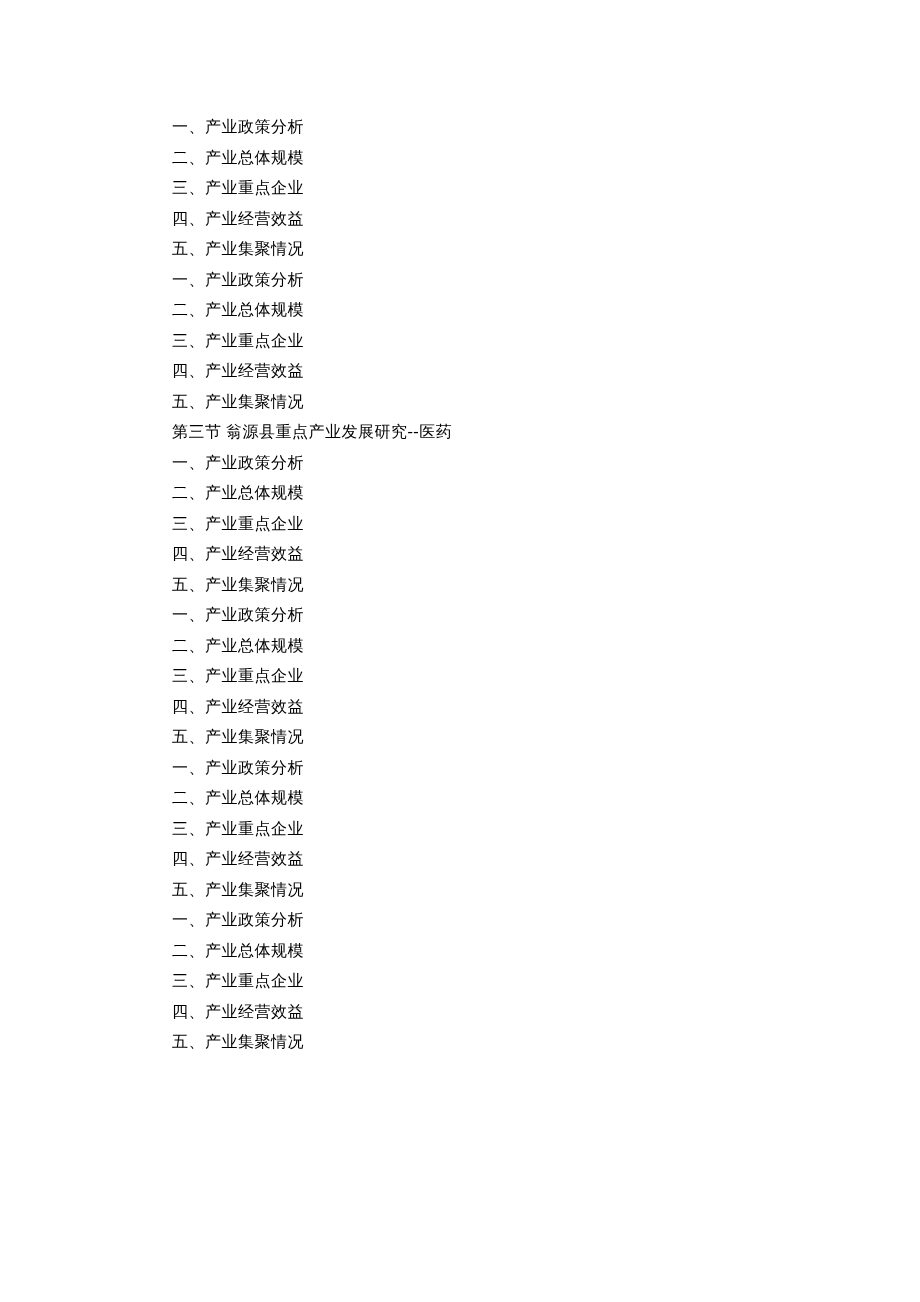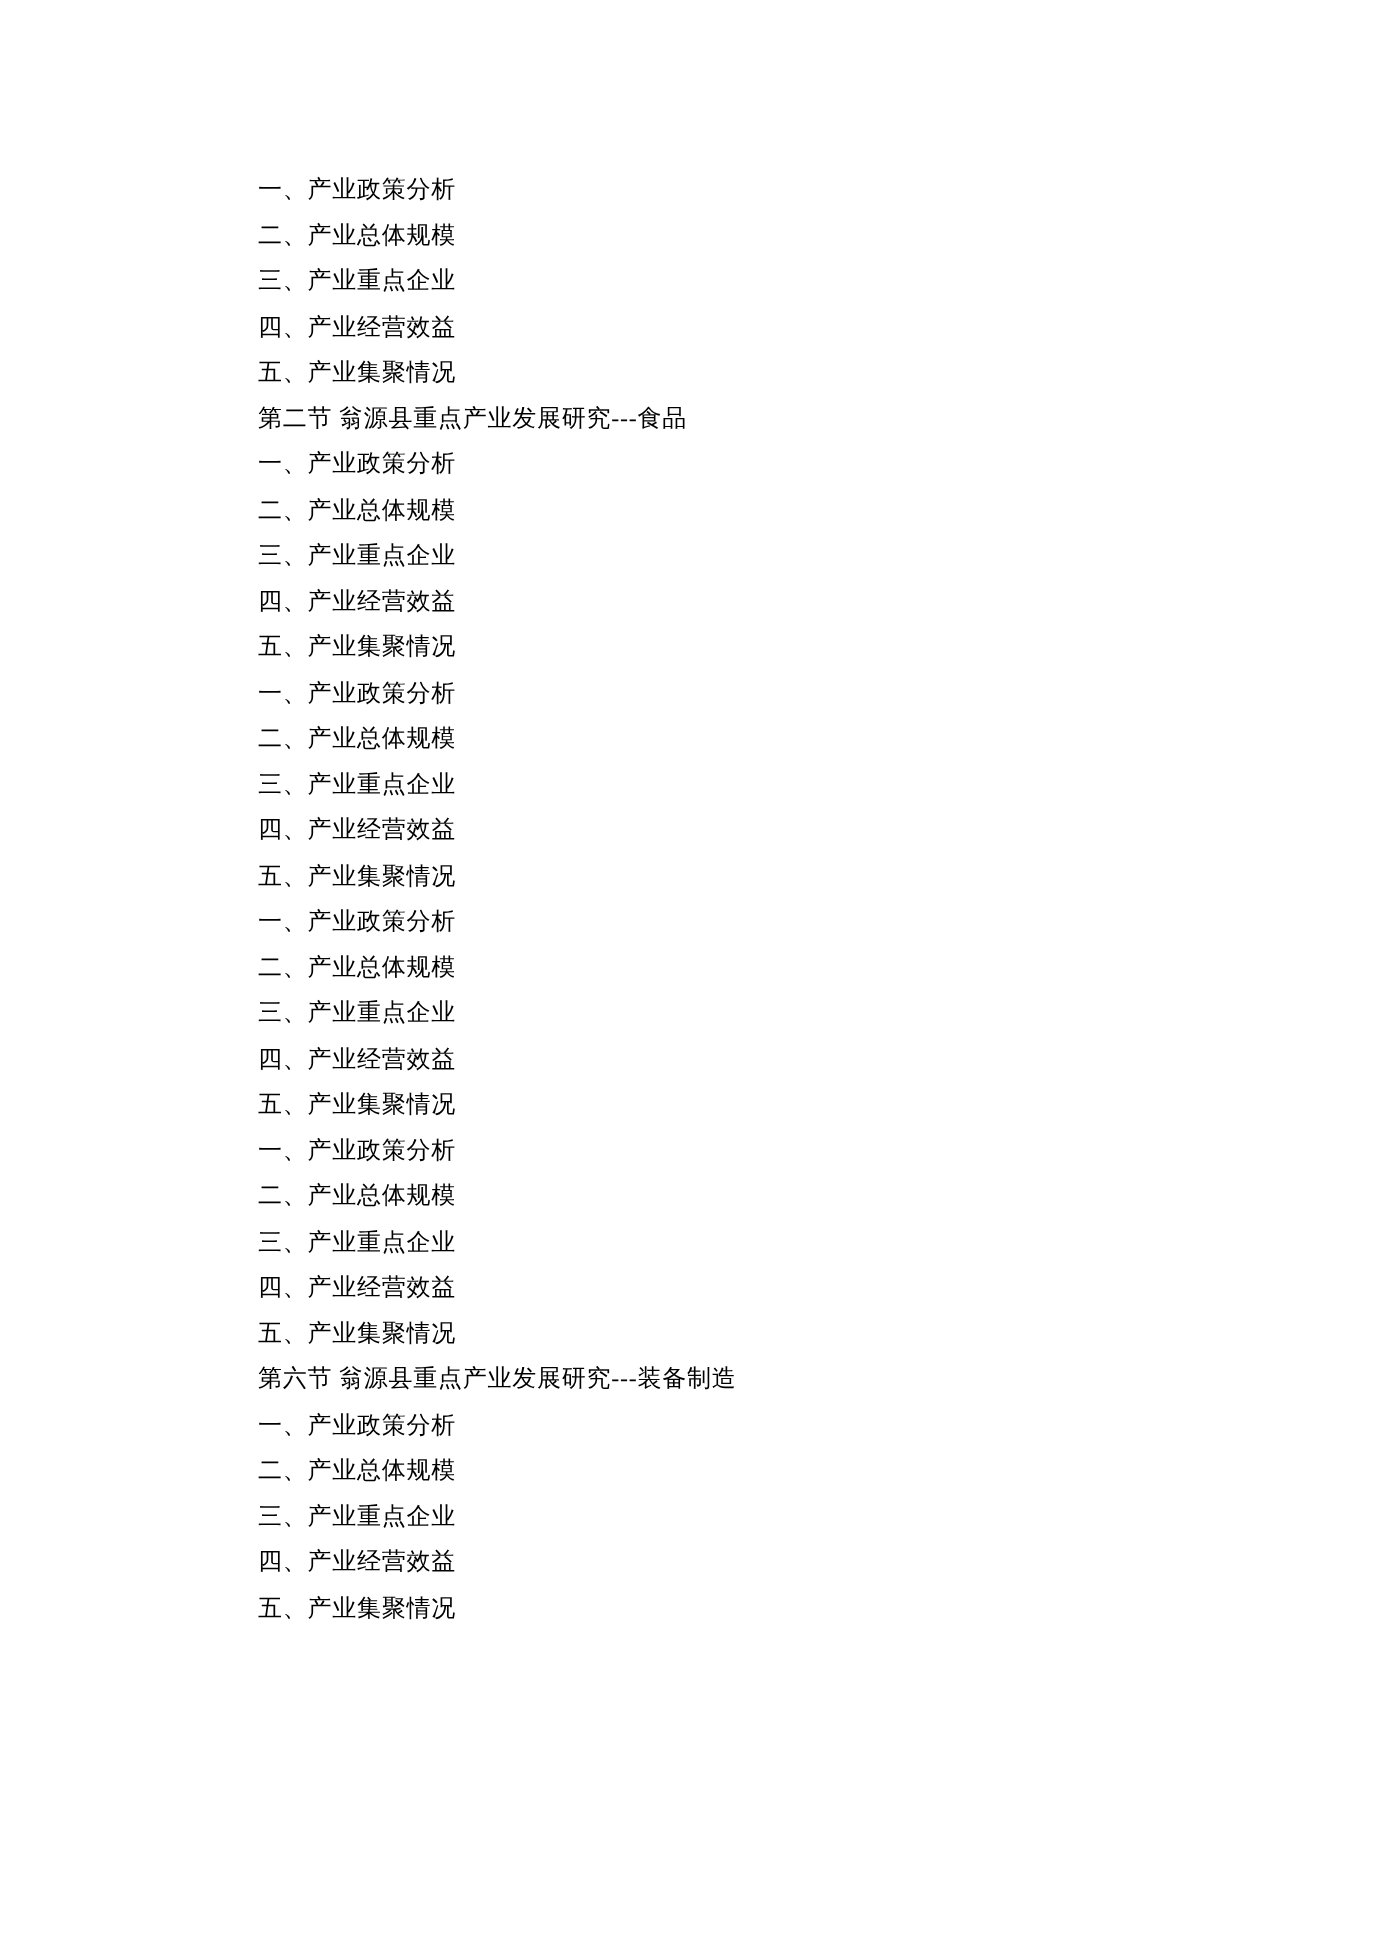--- a/index.html
+++ b/index.html
@@ -26,40 +26,39 @@
   </style>
 </head>
 <body>
 
 <div>
   <div class="line">一、产业政策分析</div>
   <div class="line">二、产业总体规模</div>
   <div class="line">三、产业重点企业</div>
   <div class="line">四、产业经营效益</div>
   <div class="line">五、产业集聚情况</div>
-  <div class="line">第二节  翁源县重点产业发展研究---食品</div>
+  <div class="line">一、产业政策分析</div>
+  <div class="line">二、产业总体规模</div>
+  <div class="line">三、产业重点企业</div>
+  <div class="line">四、产业经营效益</div>
+  <div class="line">五、产业集聚情况</div>
+  <div class="line">第三节  翁源县重点产业发展研究--医药</div>
   <div class="line">一、产业政策分析</div>
   <div class="line">二、产业总体规模</div>
   <div class="line">三、产业重点企业</div>
   <div class="line">四、产业经营效益</div>
   <div class="line">五、产业集聚情况</div>
   <div class="line">一、产业政策分析</div>
   <div class="line">二、产业总体规模</div>
   <div class="line">三、产业重点企业</div>
   <div class="line">四、产业经营效益</div>
   <div class="line">五、产业集聚情况</div>
   <div class="line">一、产业政策分析</div>
   <div class="line">二、产业总体规模</div>
   <div class="line">三、产业重点企业</div>
   <div class="line">四、产业经营效益</div>
   <div class="line">五、产业集聚情况</div>
   <div class="line">一、产业政策分析</div>
   <div class="line">二、产业总体规模</div>
   <div class="line">三、产业重点企业</div>
   <div class="line">四、产业经营效益</div>
   <div class="line">五、产业集聚情况</div>
-  <div class="line">第六节  翁源县重点产业发展研究---装备制造</div>
-  <div class="line">一、产业政策分析</div>
-  <div class="line">二、产业总体规模</div>
-  <div class="line">三、产业重点企业</div>
-  <div class="line">四、产业经营效益</div>
-  <div class="line">五、产业集聚情况</div>
 </div>
 
 </body></html>

